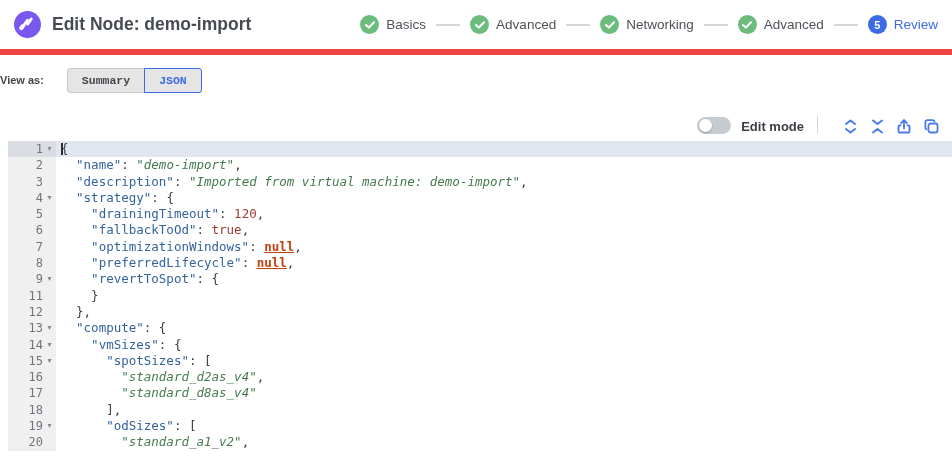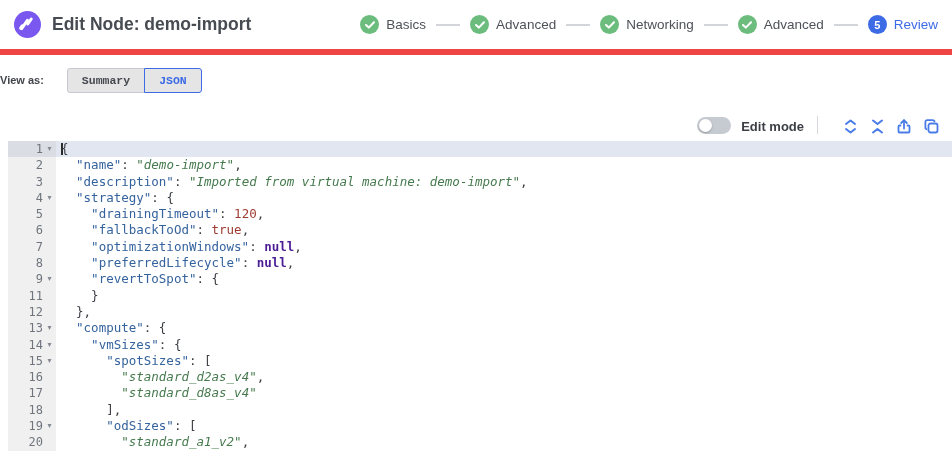--- a/index.html
+++ b/index.html
@@ -64,21 +64,21 @@
                  cursor:pointer; font-family:"Liberation Sans", sans-serif; }
   .code-text { flex:1; white-space:pre; padding-left:5px; color:#3a3d42; cursor:text; }
   .code-row.active .code-text { background:#e2e6f0; }
   .code-row.active .gutter-cell { background:#dadde4; }
   .cursor { display:inline-block; width:1.5px; height:12px; background:#2b2b2b;
             vertical-align:-2px; margin-right:-1.5px; }
   .tok-k { color:#35639e; }
   .tok-s { color:#467a4e; font-style:italic; }
   .tok-n { color:#9e3a31; }
   .tok-b { color:#9e3a31; }
-  .tok-u { color:#4c1d95; font-weight:bold; }
+  .tok-u { color:#c2410c; font-weight:bold;text-decoration:underline; }
   .tok-p { color:#3a3d42; }
 </style>
 </head>
 <body>
 
 <div>
 
   <header class="header">
     <span class="logo">
         <i class="s1"></i>

